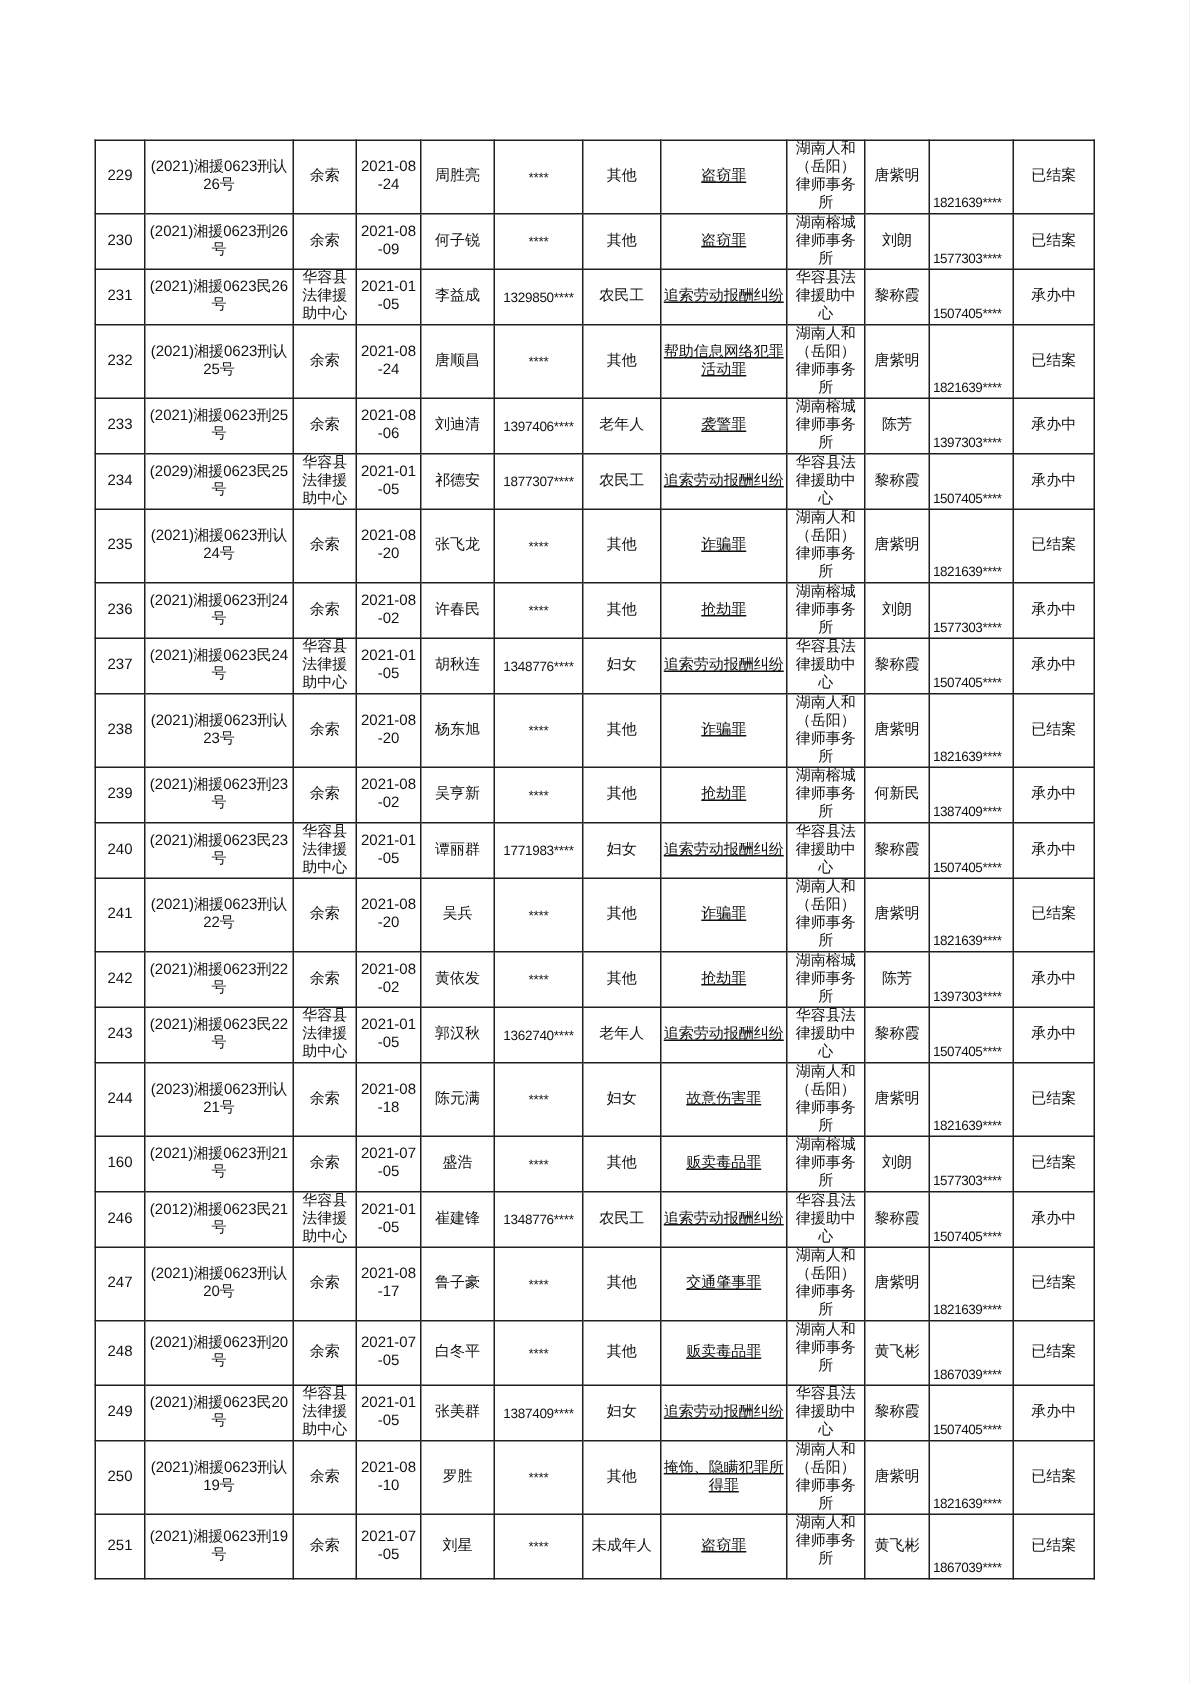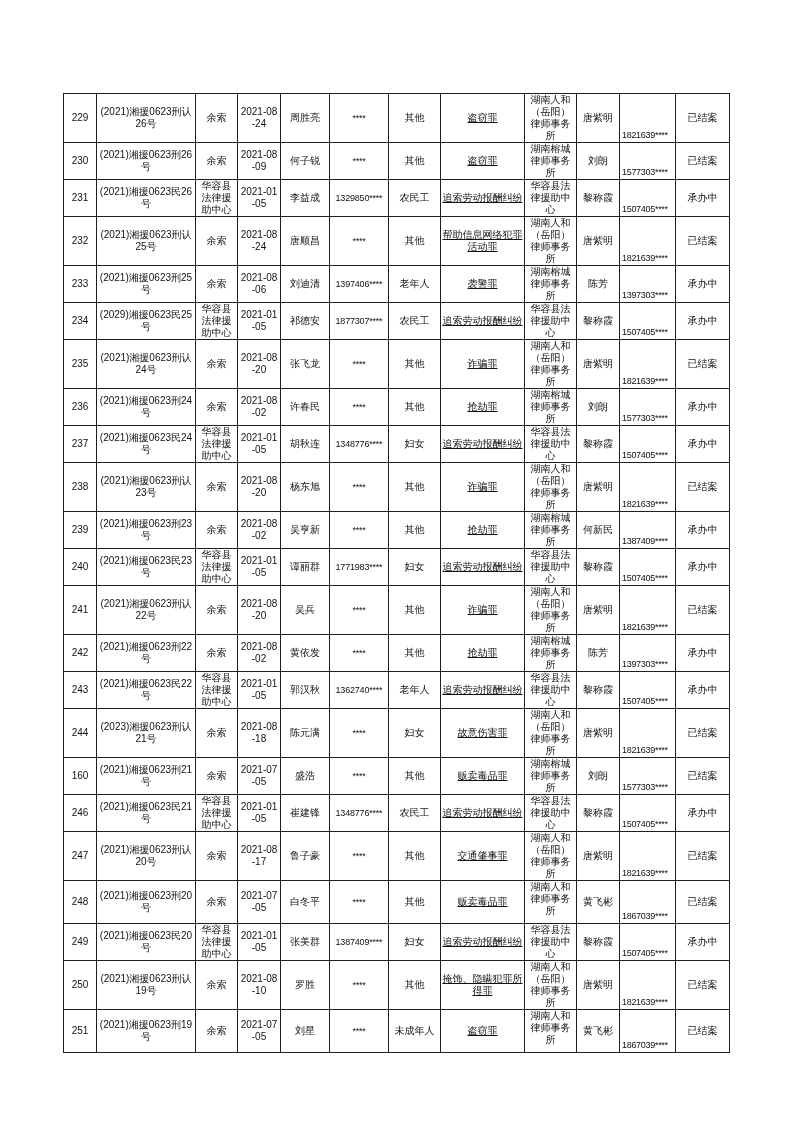--- a/index.html
+++ b/index.html
@@ -297,21 +297,21 @@
       <td class="c-phone1">****</td>
       <td class="c-type">其他</td>
       <td class="c-cause">贩卖毒品罪</td>
       <td class="c-firm">湖南榕城律师事务所</td>
       <td class="c-lawyer">刘朗</td>
       <td class="c-phone2">1577303****</td>
       <td class="c-status">已结案</td>
     </tr>
         <tr class="h-std">
       <td class="c-no">246</td>
-      <td class="c-caseno">(2021)湘援0623民21号</td>
+      <td class="c-caseno">(2012)湘援0623民21号</td>
       <td class="c-org">华容县法律援助中心</td>
       <td class="c-date">2021-01-05</td>
       <td class="c-name">崔建锋</td>
       <td class="c-phone1">1348776****</td>
       <td class="c-type">农民工</td>
       <td class="c-cause">追索劳动报酬纠纷</td>
       <td class="c-firm">华容县法律援助中心</td>
       <td class="c-lawyer">黎称霞</td>
       <td class="c-phone2">1507405****</td>
       <td class="c-status">承办中</td>

